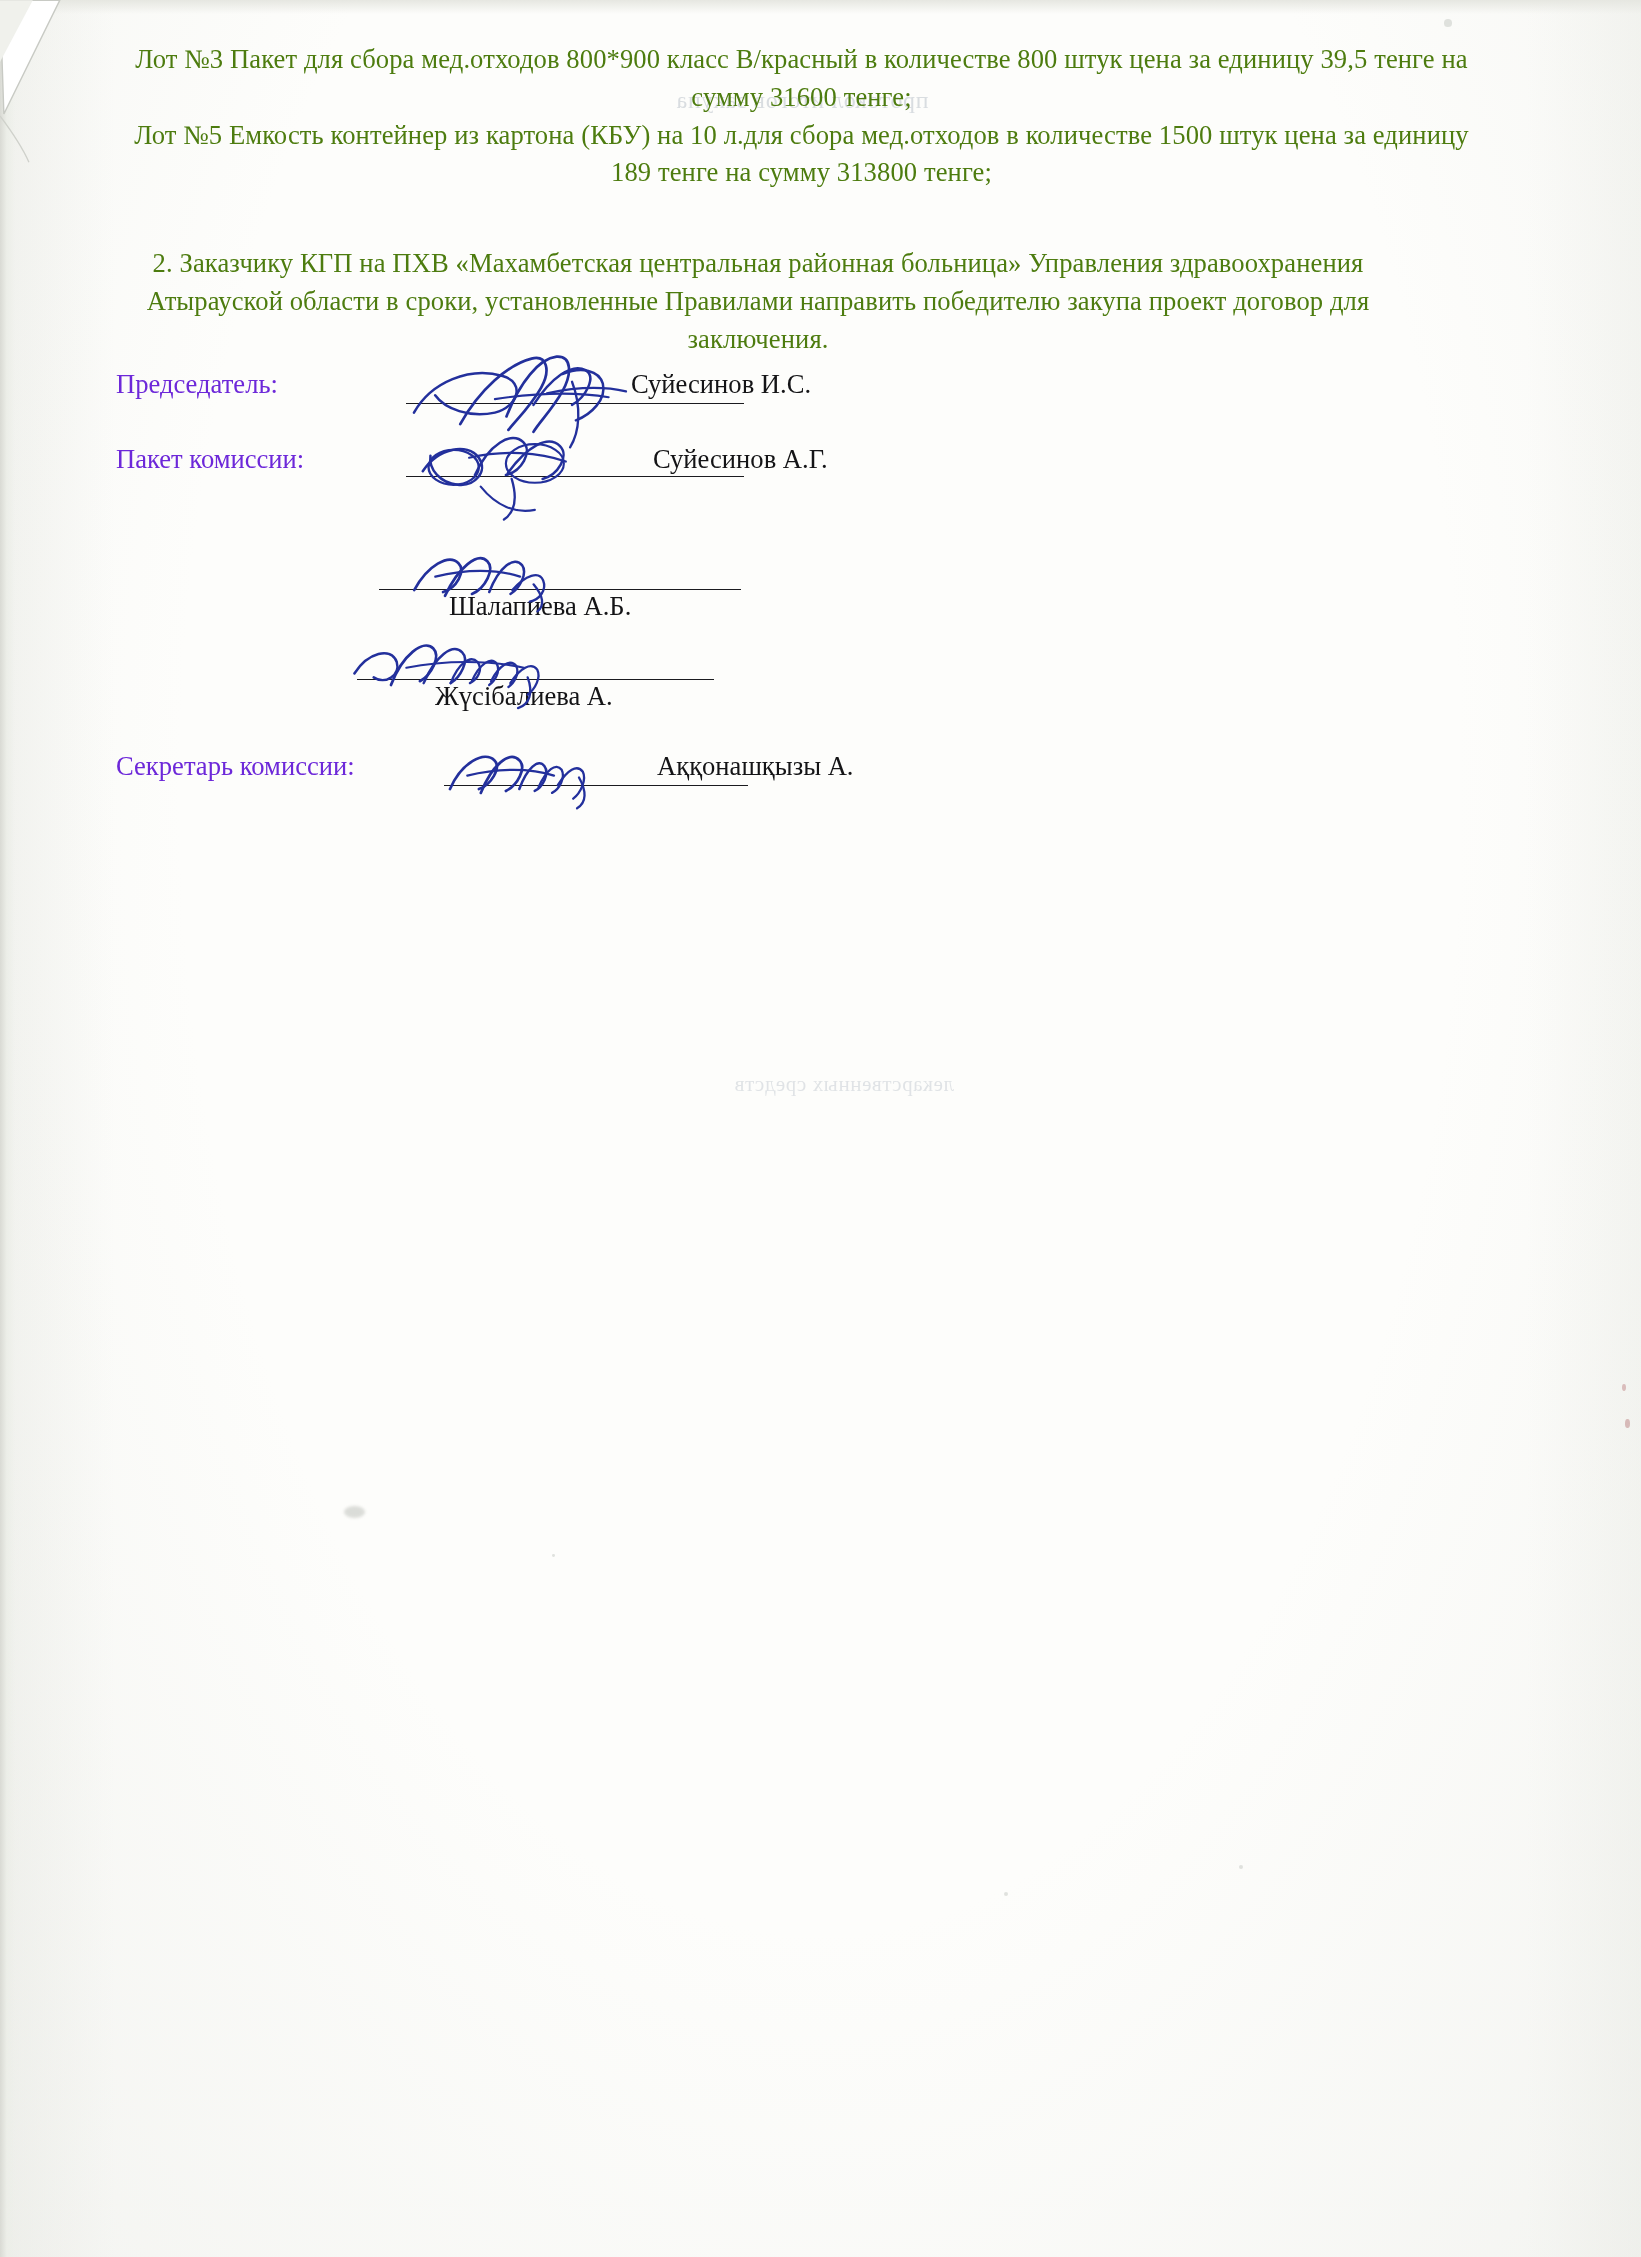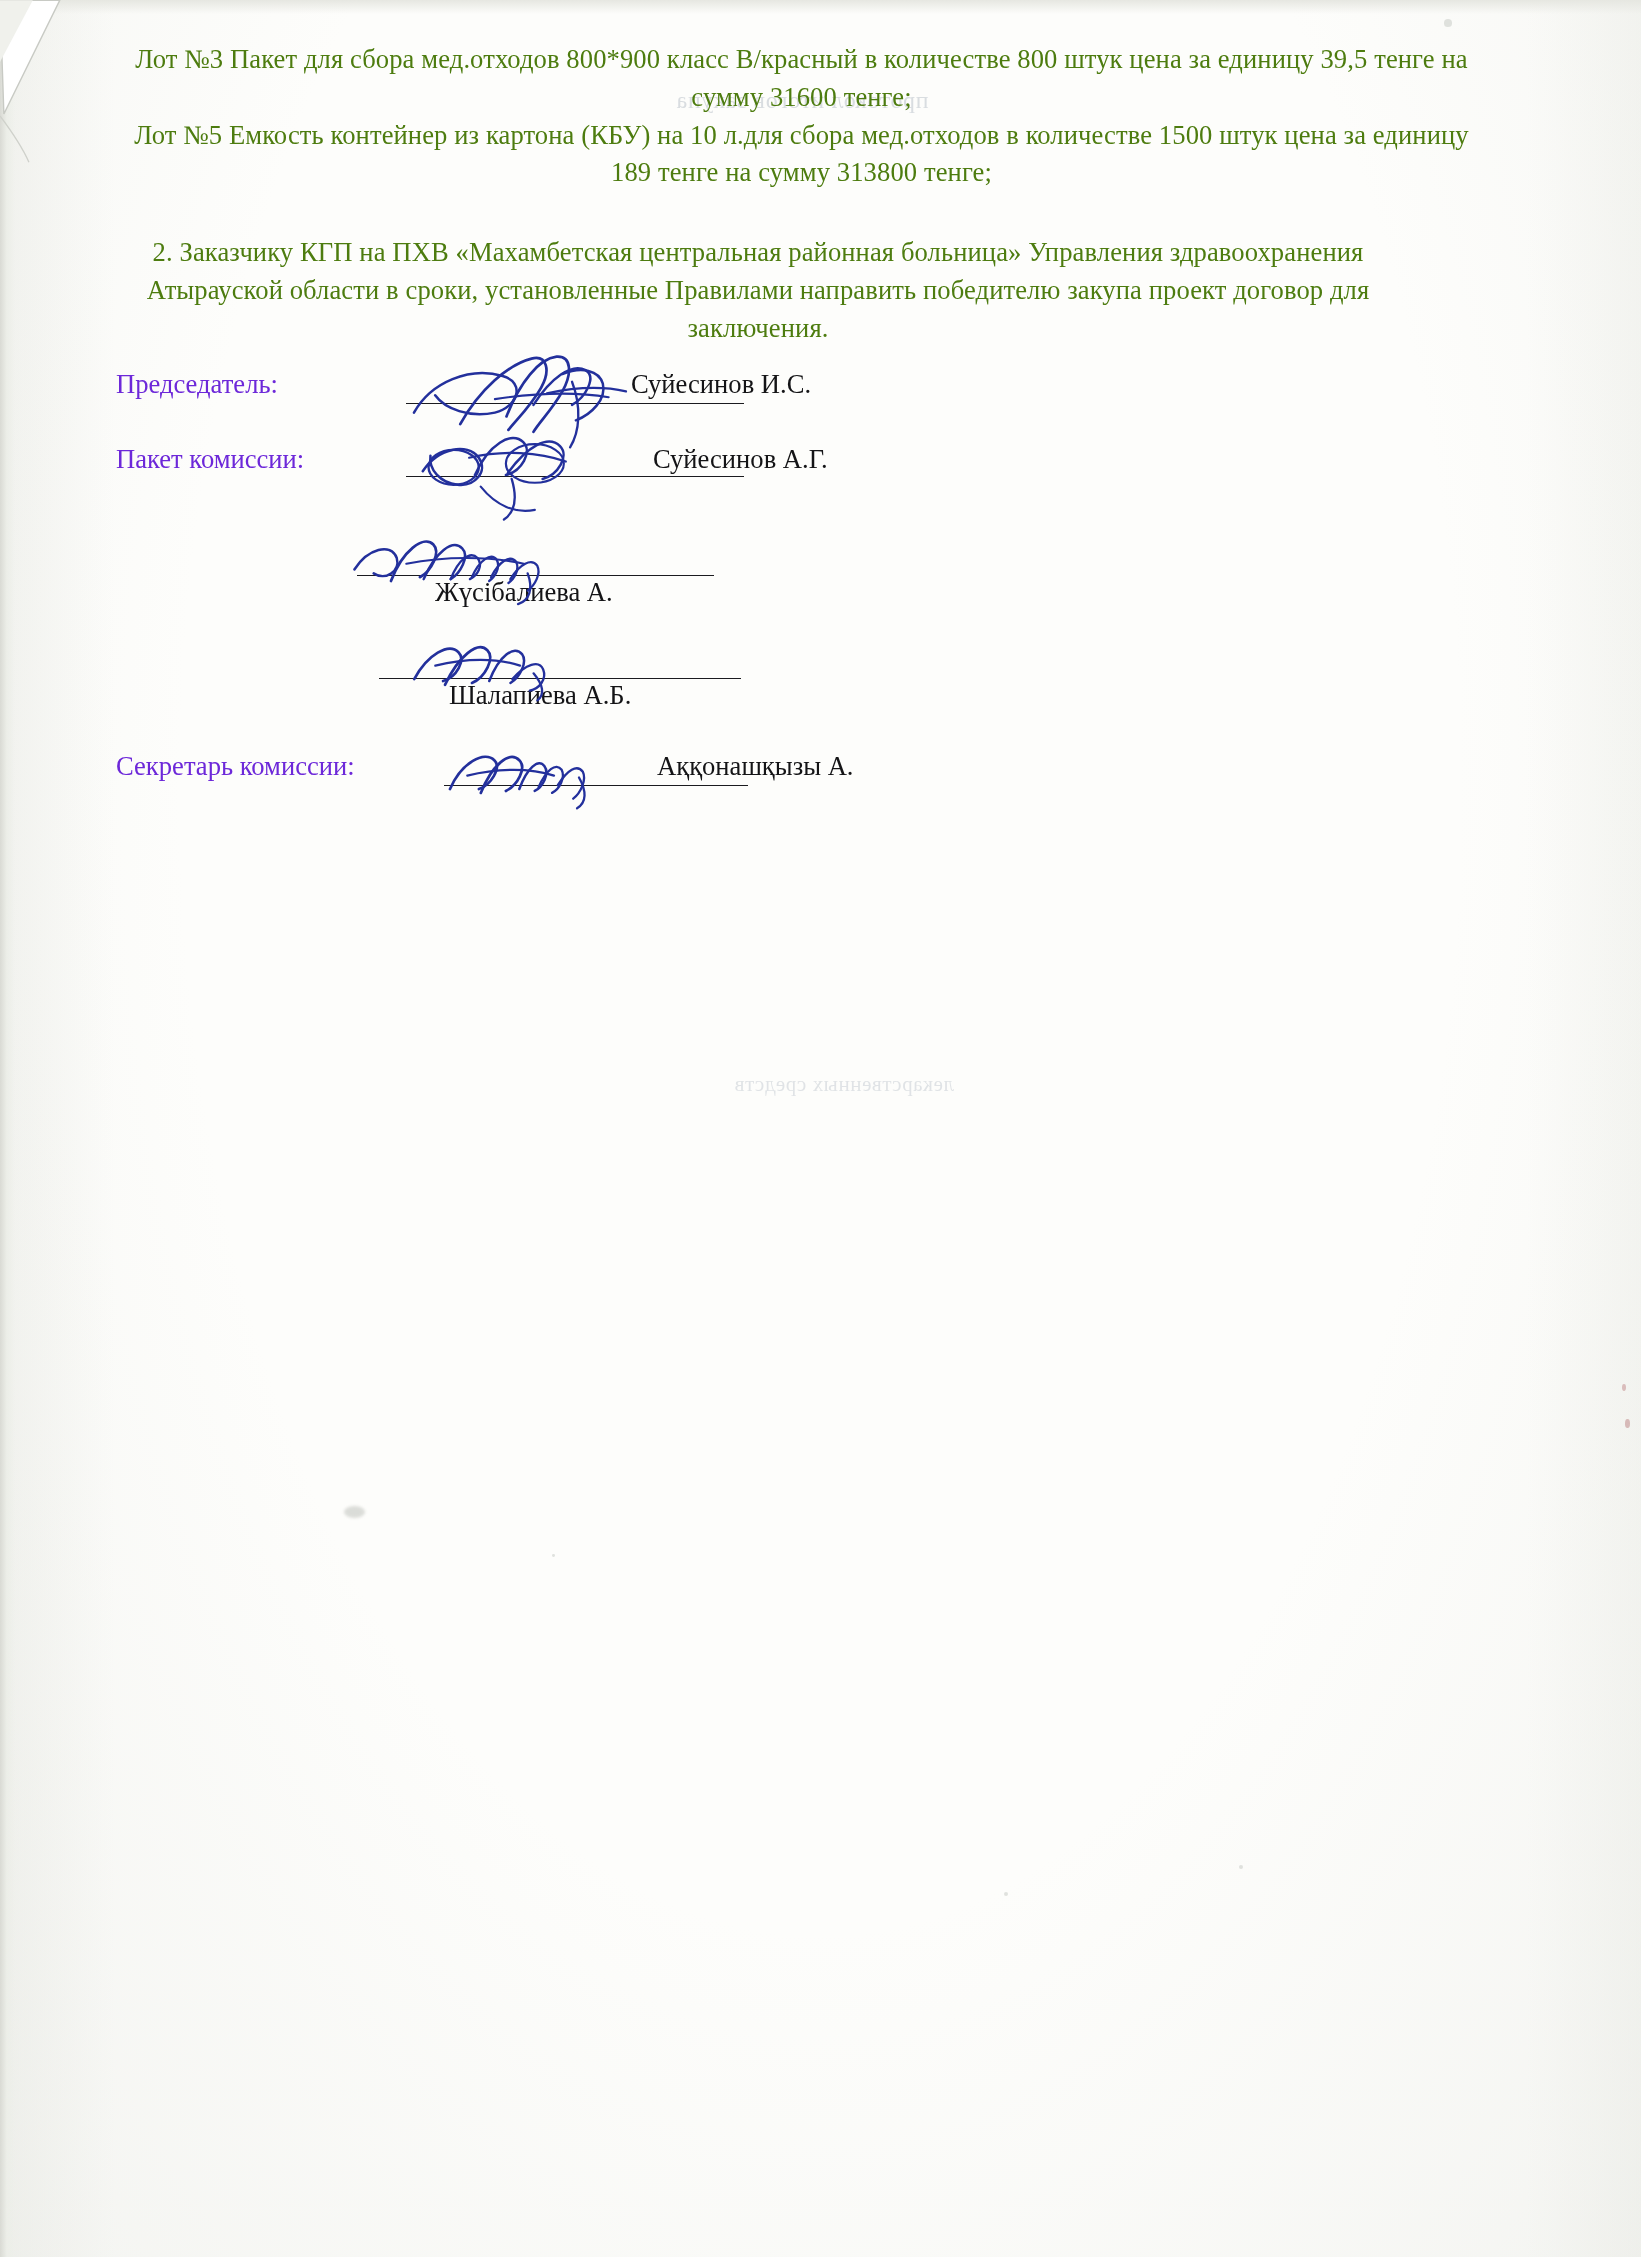--- a/index.html
+++ b/index.html
@@ -56,21 +56,21 @@
     font-size: 26.6px;
     line-height: 1.42;
     color: #4d7c0f;
     letter-spacing: 0.1px;
     text-align: center;
   }
   .lot-block {
     width: 1371px;
   }
   .para.spaced {
-    margin-top: 42px;
+    margin-top: 53px;
     width: 1284px;
   }
 
   
   .ghost {
     position: absolute;
     font-family: "Liberation Serif", serif;
     color: rgba(150,160,175,0.35);
     font-size: 24px;
     letter-spacing: 0.6px;
@@ -189,20 +189,36 @@
       <div class="ink" style="left:299px; top:-13.5px;">
         <svg width="319" height="116" viewBox="0 0 330 120">
           <path d="M8 54 C24 30 54 24 66 40 C76 54 62 70 44 68 C26 66 14 52 16 38" stroke-width="2.6"></path>
           <ellipse cx="40" cy="50" rx="26" ry="18" stroke-width="2.4"></ellipse>
           <path d="M62 58 C76 26 100 12 112 24 C122 34 110 54 94 58" stroke-width="2.6"></path>
           <path d="M96 56 C116 28 138 16 150 28 C160 38 148 58 132 62" stroke-width="2.6"></path>
           <ellipse cx="124" cy="46" rx="30" ry="20" stroke-width="2.2"></ellipse>
           <path d="M56 40 C92 32 128 34 156 44" stroke-width="2.2"></path>
           <path d="M100 62 C106 82 104 96 92 104" stroke-width="2.4"></path>
           <path d="M68 70 C84 90 104 98 124 94" stroke-width="2.2"></path>
+        </svg>
+      </div>
+    </div>
+
+    <div class="sig-row" style="height:104px;">
+      <div class="sig-label"></div>
+      <div class="sig-line" style="left:263px; top:64px; width:362px;"></div>
+      <div class="sig-name" style="left:333px; top:66px;">Шалапиева А.Б.</div>
+      <div class="ink" style="left:290px; top:17.4px;">
+        <svg width="232" height="77" viewBox="0 0 240 80">
+          <path d="M8 50 C22 24 44 12 54 22 C62 30 52 48 38 52" stroke-width="2.8"></path>
+          <path d="M40 56 C54 26 74 10 84 20 C92 28 82 48 68 54" stroke-width="2.8"></path>
+          <path d="M30 36 C62 28 94 28 118 36" stroke-width="2.4"></path>
+          <path d="M86 52 C96 26 112 14 120 24 C126 32 118 48 108 54" stroke-width="2.6"></path>
+          <path d="M110 50 C124 34 138 30 142 40 C146 50 138 60 128 62" stroke-width="2.4"></path>
+          <path d="M132 44 C142 56 144 66 136 72" stroke-width="2.4"></path>
         </svg>
       </div>
     </div>
 
     <div class="sig-row" style="height:89px;">
       <div class="sig-label"></div>
       <div class="sig-line" style="left:241px; top:50px; width:357px;"></div>
       <div class="sig-name" style="left:319px; top:52px;">Жүсібалиева А.</div>
       <div class="ink" style="left:232px; top:5.8px;">
         <svg width="290" height="77" viewBox="0 0 300 80">
@@ -212,36 +228,20 @@
           <path d="M106 50 C114 30 126 20 134 28 C140 36 134 46 126 50" stroke-width="2.4"></path>
           <path d="M128 48 C136 30 148 22 154 30 C158 38 152 48 146 52" stroke-width="2.4"></path>
           <path d="M148 48 C156 32 168 24 174 32 C178 40 172 50 166 54" stroke-width="2.4"></path>
           <path d="M168 50 C178 34 190 28 196 36 C200 44 194 56 186 62" stroke-width="2.4"></path>
           <path d="M60 34 C100 26 146 26 182 34" stroke-width="2.2"></path>
           <path d="M186 44 C192 60 188 72 176 76" stroke-width="2.4"></path>
         </svg>
       </div>
     </div>
 
-    <div class="sig-row" style="height:104px;">
-      <div class="sig-label"></div>
-      <div class="sig-line" style="left:263px; top:64px; width:362px;"></div>
-      <div class="sig-name" style="left:333px; top:66px;">Шалапиева А.Б.</div>
-      <div class="ink" style="left:290px; top:17.4px;">
-        <svg width="232" height="77" viewBox="0 0 240 80">
-          <path d="M8 50 C22 24 44 12 54 22 C62 30 52 48 38 52" stroke-width="2.8"></path>
-          <path d="M40 56 C54 26 74 10 84 20 C92 28 82 48 68 54" stroke-width="2.8"></path>
-          <path d="M30 36 C62 28 94 28 118 36" stroke-width="2.4"></path>
-          <path d="M86 52 C96 26 112 14 120 24 C126 32 118 48 108 54" stroke-width="2.6"></path>
-          <path d="M110 50 C124 34 138 30 142 40 C146 50 138 60 128 62" stroke-width="2.4"></path>
-          <path d="M132 44 C142 56 144 66 136 72" stroke-width="2.4"></path>
-        </svg>
-      </div>
-    </div>
-
     <div class="sig-row" style="height:89px; margin-top:21px;">
       <div class="sig-label">Секретарь комиссии:</div>
       <div class="sig-line" style="left:328px; top:46px; width:304px;"></div>
       <div class="sig-name" style="left:541px;">Аққонашқызы А.</div>
       <div class="ink" style="left:326px; top:0px;">
         <svg width="222" height="77" viewBox="0 0 230 80">
           <path d="M8 52 C20 24 44 12 54 22 C62 30 50 48 38 52" stroke-width="2.8"></path>
           <path d="M40 56 C52 26 70 12 80 22 C88 30 78 48 66 54" stroke-width="2.8"></path>
           <path d="M26 38 C58 30 92 30 116 38" stroke-width="2.4"></path>
           <path d="M80 52 C88 30 100 20 106 28 C112 36 104 50 96 54" stroke-width="2.6"></path>

